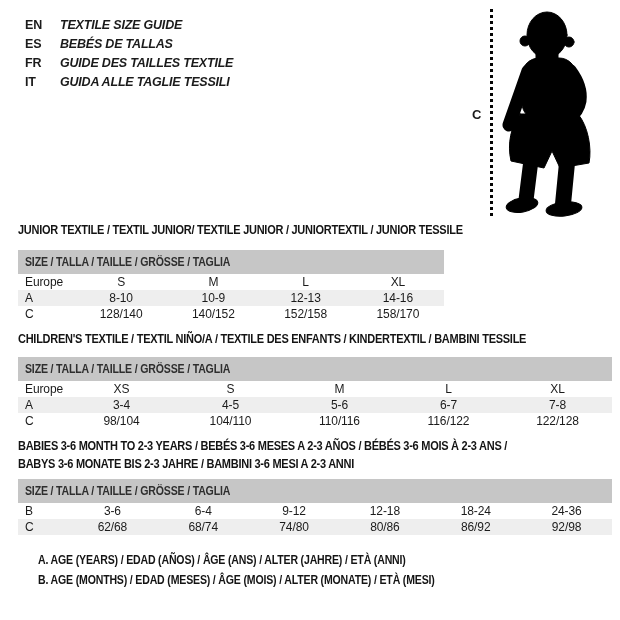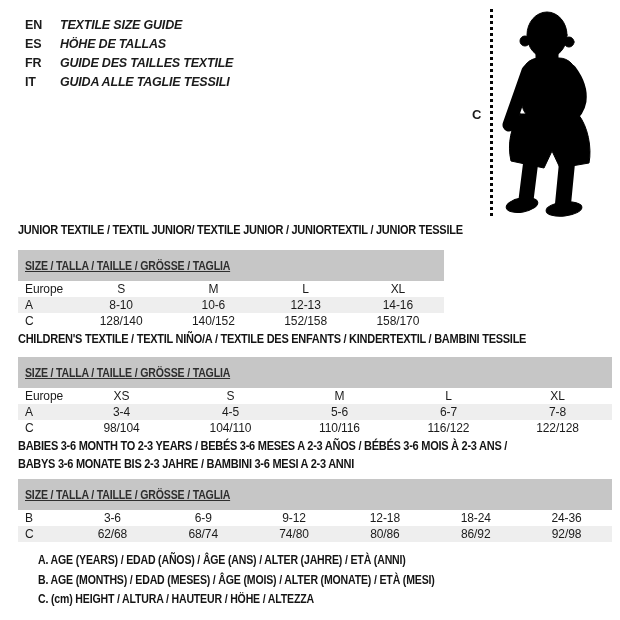--- a/index.html
+++ b/index.html
@@ -28,22 +28,22 @@
   
   .tbl-title{position:absolute;left:18px;font-size:12.5px;font-weight:700;letter-spacing:-0.3px;color:#141414;line-height:18px;}
   .t1t{top:221px;}
   .t2t{top:330px;}
   .t3t{top:437px;}
   
   .size-table{position:absolute;left:18px;}
   .size-table.t1{top:250px;width:426px;}
   .size-table.t2{top:357px;width:594px;}
   .size-table.t3{top:479px;width:594px;}
-  .bar{height:31px;background:var(--bar);display:flex;align-items:center;padding-left:7px;
-       font-size:12px;font-weight:700;color:#2e2e2e;letter-spacing:-0.2px;text-decoration:underline;}
+  .bar{height:24px;background:var(--bar);display:flex;align-items:center;padding-left:7px;
+       font-size:12px;font-weight:700;color:#2e2e2e;letter-spacing:-0.2px;}
   .trow{display:flex;height:16px;align-items:center;font-size:12px;font-weight:400;letter-spacing:-0.1px;}
   .trow.shaded{background:var(--alt);}
   .tcell{flex:1;text-align:center;}
   .tcell.lab{flex:0 0 auto;text-align:left;padding-left:7px;}
   .t1 .tcell.lab{width:50px;}
   .t2 .tcell.lab,.t3 .tcell.lab{width:42px;}
   
   .footnotes{position:absolute;left:18px;top:553px;margin-left:20px;}
   .footnote{height:19.5px;font-size:12px;font-weight:700;letter-spacing:-0.2px;color:#141414;}
 </style>
@@ -52,21 +52,21 @@
 
 <div class="page">
 
   <div class="lang-list" id="lang-list">
       <div class="lang-row">
         <span class="lang-code">EN</span>
         <span class="lang-title">TEXTILE SIZE GUIDE</span>
       </div>
       <div class="lang-row">
         <span class="lang-code">ES</span>
-        <span class="lang-title">HÖHE DE TALLAS</span>
+        <span class="lang-title">BEBÉS DE TALLAS</span>
       </div>
       <div class="lang-row">
         <span class="lang-code">FR</span>
         <span class="lang-title">GUIDE DES TAILLES TEXTILE</span>
       </div>
       <div class="lang-row">
         <span class="lang-code">IT</span>
         <span class="lang-title">GUIDA ALLE TAGLIE TESSILI</span>
       </div>
     </div>
@@ -101,21 +101,21 @@
       <div class="trow">
         <div class="tcell lab">Europe</div>
         <div class="tcell val">S</div>
         <div class="tcell val">M</div>
         <div class="tcell val">L</div>
         <div class="tcell val">XL</div>
       </div>
       <div class="trow shaded">
         <div class="tcell lab">A</div>
         <div class="tcell val">8-10</div>
-        <div class="tcell val">10-6</div>
+        <div class="tcell val">10-9</div>
         <div class="tcell val">12-13</div>
         <div class="tcell val">14-16</div>
       </div>
       <div class="trow">
         <div class="tcell lab">C</div>
         <div class="tcell val">128/140</div>
         <div class="tcell val">140/152</div>
         <div class="tcell val">152/158</div>
         <div class="tcell val">158/170</div>
       </div>
@@ -158,36 +158,35 @@
     <div><span class="cond">BABIES 3-6 MONTH TO 2-3 YEARS / BEBÉS 3-6 MESES A 2-3 AÑOS / BÉBÉS 3-6 MOIS À 2-3 ANS /</span></div>
     <div><span class="cond">BABYS 3-6 MONATE BIS 2-3 JAHRE / BAMBINI 3-6 MESI A 2-3 ANNI</span></div>
   </div>
   <div class="size-table t3" id="table-2">
       <div class="bar">
         <span class="cond">SIZE / TALLA / TAILLE / GRÖSSE / TAGLIA</span>
       </div>
       <div class="trow">
         <div class="tcell lab">B</div>
         <div class="tcell val">3-6</div>
-        <div class="tcell val">6-9</div>
+        <div class="tcell val">6-4</div>
         <div class="tcell val">9-12</div>
         <div class="tcell val">12-18</div>
         <div class="tcell val">18-24</div>
         <div class="tcell val">24-36</div>
       </div>
       <div class="trow shaded">
         <div class="tcell lab">C</div>
         <div class="tcell val">62/68</div>
         <div class="tcell val">68/74</div>
         <div class="tcell val">74/80</div>
         <div class="tcell val">80/86</div>
         <div class="tcell val">86/92</div>
         <div class="tcell val">92/98</div>
       </div>
     </div>
 
   <div class="footnotes" id="footnotes">
       <div class="footnote"><span class="cond">A. AGE (YEARS) / EDAD (AÑOS) / ÂGE (ANS) / ALTER (JAHRE) / ETÀ (ANNI)</span></div>
       <div class="footnote"><span class="cond">B. AGE (MONTHS) / EDAD (MESES) / ÂGE (MOIS) / ALTER (MONATE) / ETÀ (MESI)</span></div>
-      <div class="footnote"><span class="cond">C. (cm) HEIGHT / ALTURA / HAUTEUR / HÖHE / ALTEZZA</span></div>
     </div>
 
 </div>
 
 </body></html>

